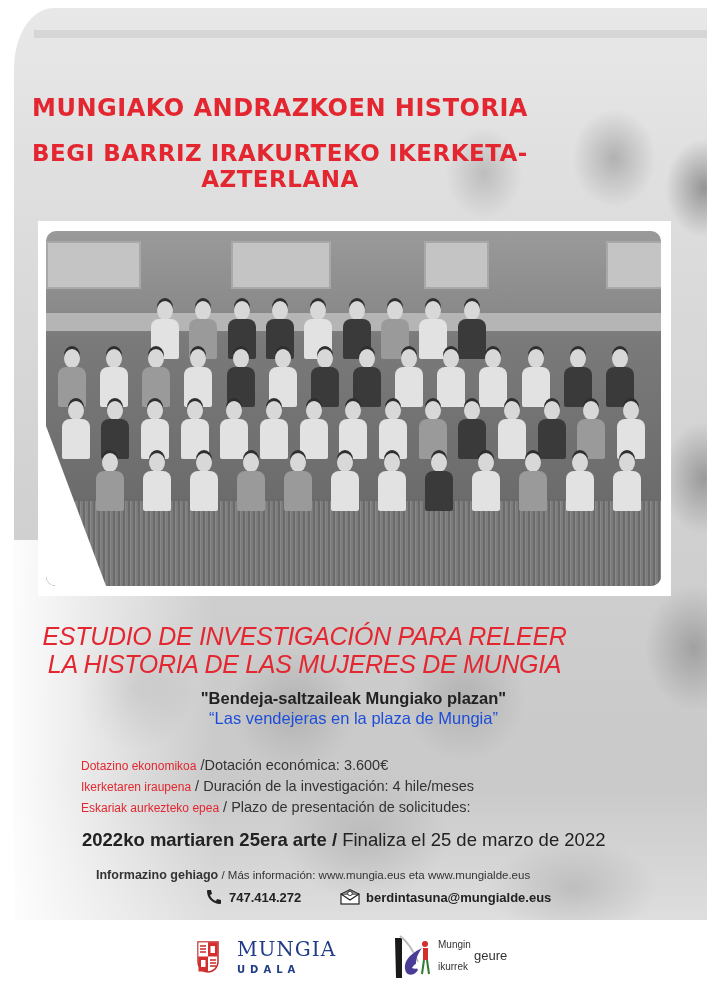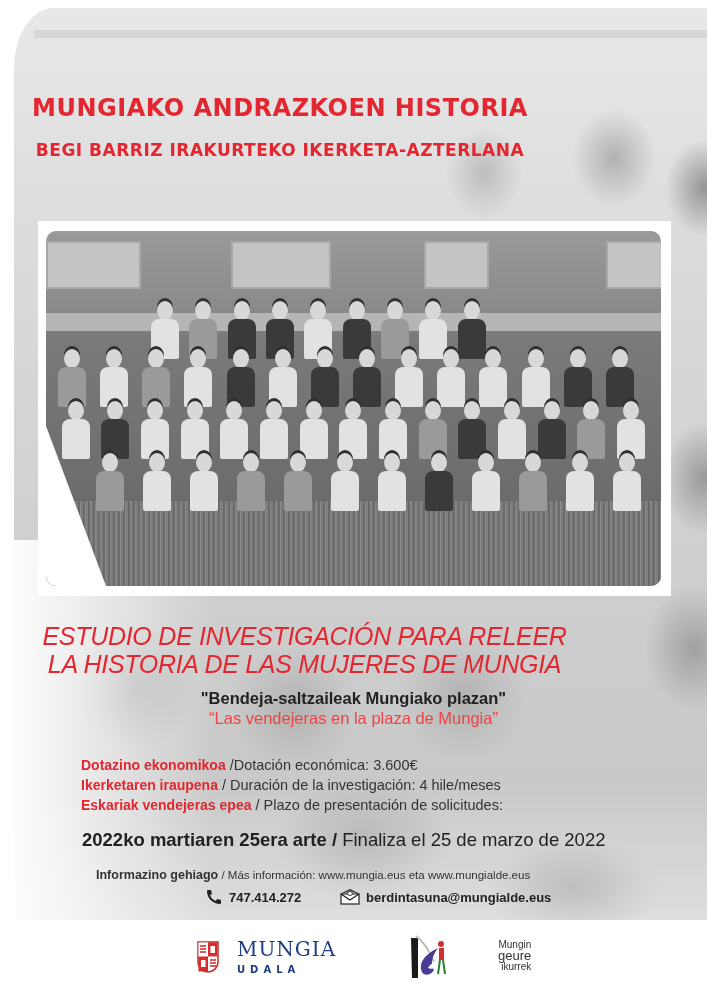--- a/index.html
+++ b/index.html
@@ -31,21 +31,21 @@
     content: ""; position: absolute; left: 0; bottom: 0; width: 200px; height: 380px;
     background: linear-gradient(90deg, rgba(255,255,255,0.95), rgba(255,255,255,0));
   }
 
   .title {
     position: absolute; left: 0; width: 560px; text-align: center;
     color: #e3262f; font-weight: 700; letter-spacing: 0.5px;
     font-family: "DejaVu Sans", sans-serif;
   }
   .title-1 { top: 94px; font-size: 24px; }
-  .title-2 { top: 140px; font-size: 17px; }
+  .title-2 { top: 140px; font-size: 23px; }
 
   
   .photo-frame {
     position: absolute; left: 38px; top: 221px; width: 633px; height: 375px;
     background: #ffffff; padding: 10px 10px 10px 8px;
   }
   .photo {
     position: relative; width: 100%; height: 100%; border-radius: 10px;
     overflow: hidden;
     background: linear-gradient(180deg, #9a9a9a 0%, #8a8a8a 22%, #7a7a7a 30%, #6c6c6c 75%, #5a5a5a 82%, #6e6e6e 100%);
@@ -86,26 +86,26 @@
   }
   .es-1 { top: 622px; }
   .es-2 { top: 650px; }
 
   .subtitle-eu {
     position: absolute; top: 689px; left: 0; width: 707px; text-align: center;
     font-weight: 700; font-size: 16.5px; color: #222;
   }
   .subtitle-es {
     position: absolute; top: 709px; left: 0; width: 707px; text-align: center;
-    font-size: 16.5px; color: #ef4444;
+    font-size: 16.5px; color: #1d4ed8;
   }
 
   .facts { position: absolute; left: 81px; top: 755px; }
   .fact { font-size: 14.5px; line-height: 20px; white-space: nowrap; color: #333; }
-  .fact .k { color: #e3262f; font-weight: 700; font-size: 14px; }
+  .fact .k { color: #e3262f; font-weight: 400; font-size: 12px; }
 
   .deadline {
     position: absolute; left: 82px; top: 829px; font-size: 18.5px; color: #222; white-space: nowrap;
   }
   .deadline .k { font-weight: 700; }
 
   .more-info {
     position: absolute; left: 96px; top: 868px; font-size: 11.5px; color: #333; white-space: nowrap;
   }
   .more-info .k { font-weight: 700; font-size: 12.5px; }
@@ -117,21 +117,21 @@
 
   
   .footer-band { position: absolute; left: 0; top: 920px; width: 707px; height: 80px; background: #ffffff; }
 
   .logo-mungia { position: absolute; left: 186px; top: 938px; display: flex; align-items: center; gap: 18px; padding-left: 11px; }
   .shield { width: 22px; height: 32px; }
   .mungia-text { display: flex; flex-direction: column; }
   .mungia-name { font-family: "DejaVu Serif", serif; font-size: 20px; color: #1f3d85; letter-spacing: 1px; line-height: 22px; }
   .mungia-sub { font-family: "DejaVu Sans", sans-serif; font-size: 10px; font-weight: 700; color: #1f3d85; letter-spacing: 5px; margin-top: 4px; }
 
-  .logo-ikurrek { position: absolute; left: 408px; top: 932px; display: flex; align-items: center; gap: 10px; text-align: right; }
+  .logo-ikurrek { position: absolute; left: 392px; top: 932px; display: flex; align-items: center; gap: 2px; }
   .ikurrek-mark { width: 44px; height: 48px; }
   .ikurrek-text { display: flex; flex-direction: column; font-size: 10px; line-height: 10px; color: #333; }
   .ikurrek-text .l2 { font-size: 13px; line-height: 12px; padding-left: 36px; }
 </style>
 </head>
 <body>
 
 <div class="bg-photo"></div>
 
 <div class="title title-1">MUNGIAKO ANDRAZKOEN HISTORIA</div>
@@ -214,21 +214,21 @@
 <div class="subtitle-es">“Las vendejeras en la plaza de Mungia”</div>
 
 <div class="facts">
   <div class="fact">
     <span class="k">Dotazino ekonomikoa</span><span> /Dotación económica: 3.600€</span>
   </div>
   <div class="fact">
     <span class="k">Ikerketaren iraupena</span><span> / Duración de la investigación: 4 hile/meses</span>
   </div>
   <div class="fact">
-    <span class="k">Eskariak vendejeras epea</span><span> / Plazo de presentación de solicitudes:</span>
+    <span class="k">Eskariak aurkezteko epea</span><span> / Plazo de presentación de solicitudes:</span>
   </div>
 </div>
 
 <div class="deadline">
   <span class="k">2022ko martiaren 25era arte /</span><span> Finaliza el 25 de marzo de 2022</span>
 </div>
 
 <div class="more-info">
   <span class="k">Informazino gehiago</span><span> / Más información: www.mungia.eus  eta www.mungialde.eus</span>
 </div>

